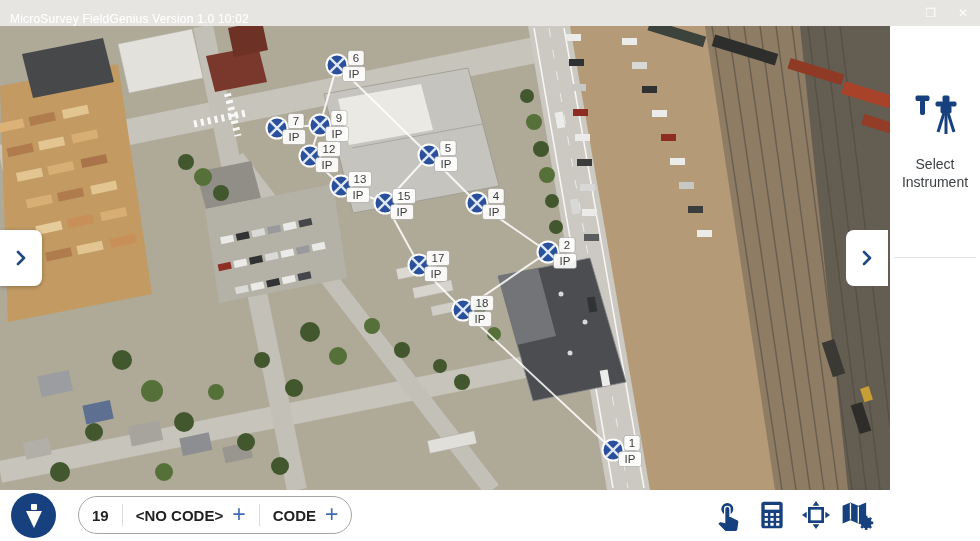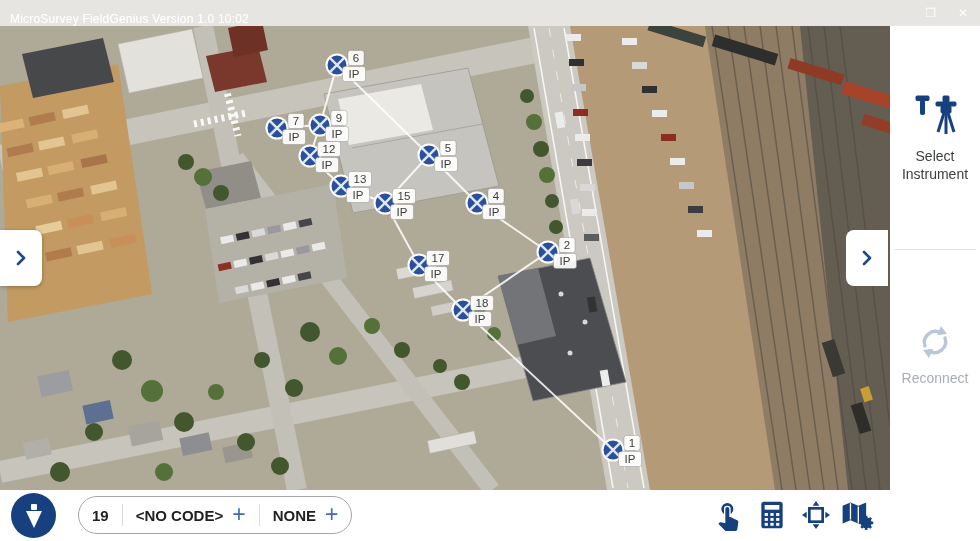--- a/index.html
+++ b/index.html
@@ -17,21 +17,21 @@
 
   
   .edge-tab { position:absolute; width:42px; height:56px; background:#fff; display:flex; align-items:center; justify-content:center; box-shadow:0 1px 4px rgba(0,0,0,.28); z-index:5; cursor:pointer; }
   #left-tab  { left:0;  top:230px; border-radius:0 8px 8px 0; }
   #right-tab { left:846px; top:230px; border-radius:8px 0 0 8px; box-shadow:none; }
 
   
   #right-panel { position:absolute; left:890px; top:26px; width:90px; height:515px; background:#fff; }
   .panel-btn { width:100%; text-align:center; cursor:pointer; }
   #select-instrument { margin-top:68px; }
-  #select-instrument .lbl { font-size:14px; color:#3c4043; line-height:1.25; margin-top:8px; }
+  #select-instrument .lbl { font-size:14px; color:#3c4043; line-height:1.25; margin-top:16px; }
   #panel-divider { margin:0 4px; margin-top:66px; border-top:1px solid #e4e4e4; }
   #reconnect { margin-top:72px; opacity:1; cursor:default; }
   #reconnect .lbl { font-size:14px; color:#a9aeb4; margin-top:4px; }
 
   
   #bottombar { position:absolute; left:0; top:490px; width:890px; height:51px; background:#fff; }
   #point-button { position:absolute; left:11px; top:3px; width:45px; height:45px; border-radius:50%; background:#17417e; display:flex; align-items:center; justify-content:center; cursor:pointer; }
   #code-pill { position:absolute; left:78px; top:6px; height:38px; border:1.6px solid #a6a6a6; border-radius:20px; background:#fff; display:flex; align-items:center; overflow:hidden; }
   #code-pill .seg { display:flex; align-items:center; height:100%; padding:0 13px; font-size:15px; font-weight:bold; color:#212121; cursor:pointer; }
   #code-pill .sep { width:1px; height:60%; background:#dcdcdc; }
@@ -389,52 +389,41 @@
           <rect x="31" y="2" width="6" height="6" rx="1"></rect>
           <rect x="29" y="12" width="10" height="7" rx="1"></rect>
           <path d="M32,19 L26,38" stroke-width="3" fill="none"></path>
           <path d="M36,19 L42,38" stroke-width="3" fill="none"></path>
           <path d="M34,19 L34,40" stroke-width="3" fill="none"></path>
         </g>
       </svg>
       <div class="lbl">Select Instrument</div>
     </div>
     <div id="panel-divider"></div>
-    <div id="reconnect" class="panel-btn">
-      <svg width="40" height="40" viewBox="0 0 40 40">
-        <g stroke="#b9c7da" stroke-width="3.4" fill="none" stroke-linecap="round">
-          <path d="M10,24 A11,11 0 0 1 26,11"></path>
-          <path d="M30,16 A11,11 0 0 1 14,29"></path>
-        </g>
-        <polygon points="26,4 32,12 22,13" fill="#b9c7da"></polygon>
-        <polygon points="14,36 8,28 18,27" fill="#b9c7da"></polygon>
-      </svg>
-      <div class="lbl">Reconnect</div>
-    </div>
   </div>
 
   <div id="bottombar">
     <div id="point-button">
       <svg width="22" height="26" viewBox="0 0 22 26">
         <rect x="8" y="1" width="6" height="6" rx="1" fill="#ffffff"></rect>
         <polygon points="3,8 19,8 11,25" fill="#ffffff"></polygon>
       </svg>
     </div>
     <div id="code-pill">
       <div class="seg">
         <span>19</span>
       </div>
       <div class="sep"></div>
       <div class="seg">
         <span>&lt;NO CODE&gt;</span>
         <span class="plus">+</span>
       </div>
       <div class="sep"></div>
       <div class="seg">
-        <span>NONE</span>
+        <span>CODE</span>
         <span class="plus">+</span>
       </div>
     </div>
 
     <div class="tool-icon" style="left:712px">
       <svg width="32" height="32" viewBox="0 0 24 24">
         <path fill="#17417e" d="M9 11.24V7.5a2.5 2.5 0 0 1 5 0v3.74c1.21-.81 2-2.18 2-3.74a4.5 4.5 0 0 0-9 0c0 1.56.79 2.93 2 3.74zm9.84 4.63l-4.54-2.26c-.17-.07-.35-.11-.54-.11H13v-6a1.5 1.5 0 0 0-3 0v10.74l-3.43-.72c-.08-.01-.15-.03-.24-.03-.31 0-.59.13-.79.33l-.79.8 4.94 4.94c.27.27.65.44 1.06.44h6.79c.75 0 1.33-.55 1.44-1.28l.75-5.27c.01-.07.02-.14.02-.2 0-.62-.38-1.16-.91-1.38z"></path>
       </svg>
     </div>
     <div class="tool-icon" style="left:756px">

